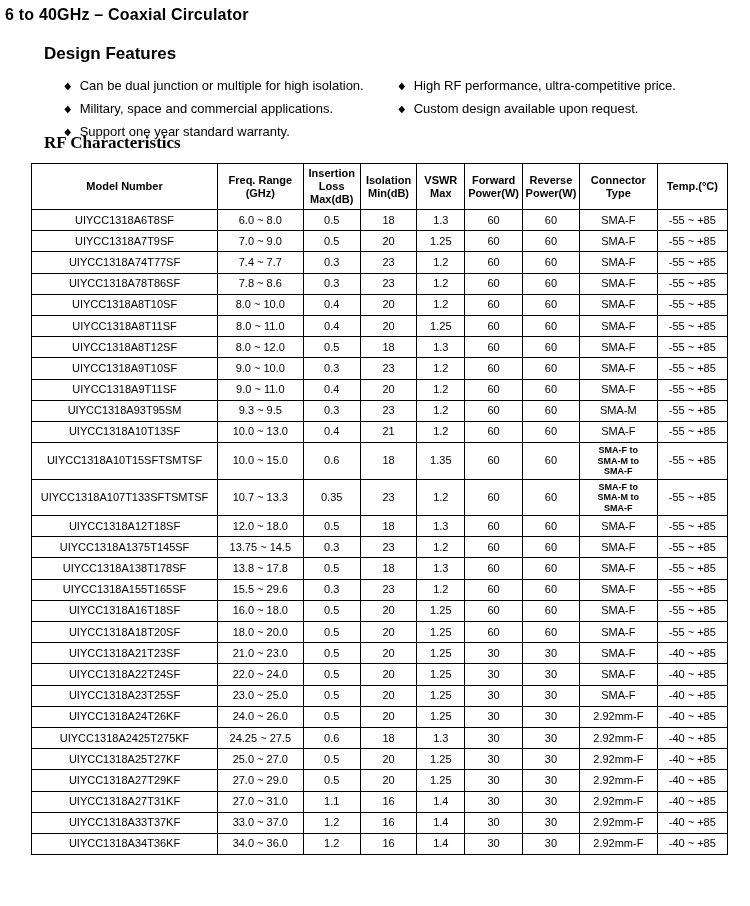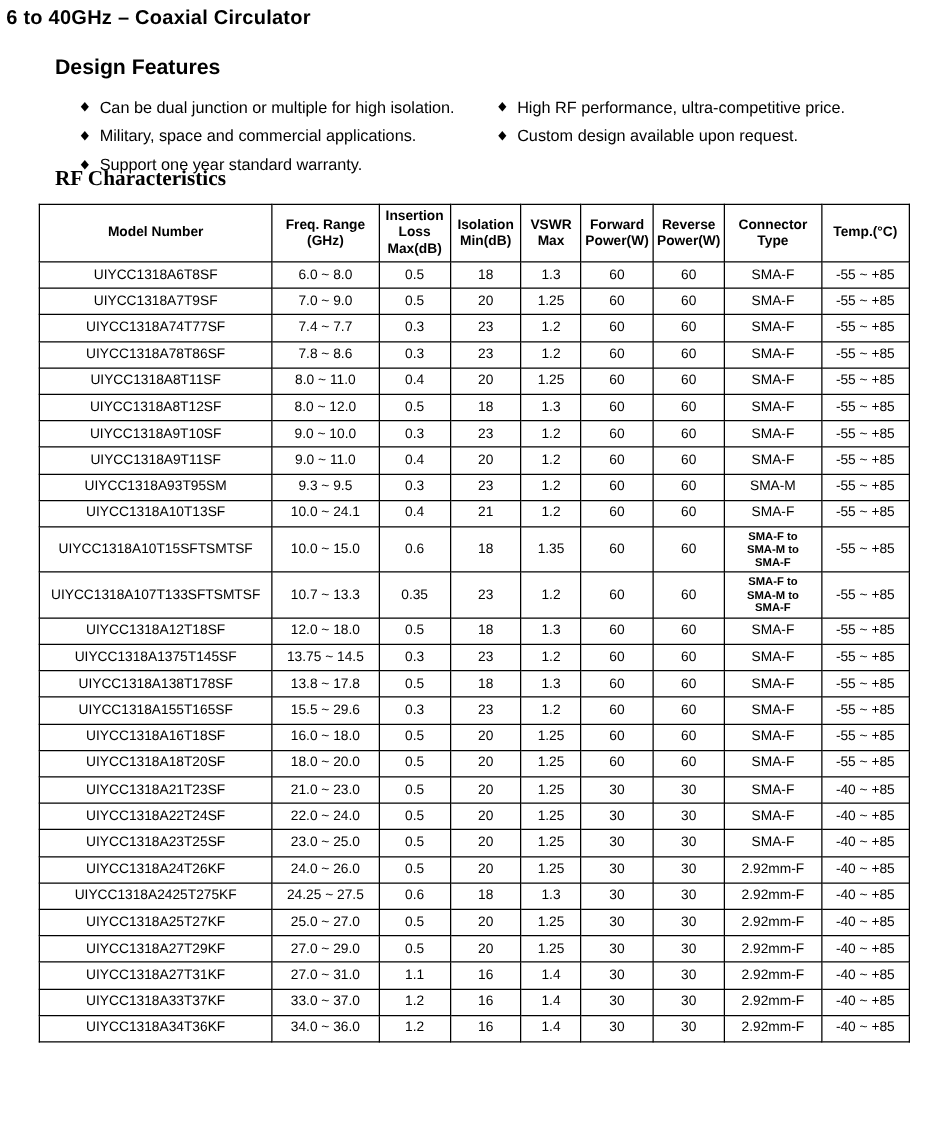--- a/index.html
+++ b/index.html
@@ -163,20 +163,31 @@
         <td>7.8 ~ 8.6</td>
         <td>0.3</td>
         <td>23</td>
         <td>1.2</td>
         <td>60</td>
         <td>60</td>
         <td>SMA-F</td>
         <td>-55 ~ +85</td>
       </tr>
       <tr>
+        <td>UIYCC1318A8T10SF</td>
+        <td>8.0 ~ 10.0</td>
+        <td>0.4</td>
+        <td>20</td>
+        <td>1.2</td>
+        <td>60</td>
+        <td>60</td>
+        <td>SMA-F</td>
+        <td>-55 ~ +85</td>
+      </tr>
+      <tr>
         <td>UIYCC1318A8T11SF</td>
         <td>8.0 ~ 11.0</td>
         <td>0.4</td>
         <td>20</td>
         <td>1.25</td>
         <td>60</td>
         <td>60</td>
         <td>SMA-F</td>
         <td>-55 ~ +85</td>
       </tr>
@@ -219,21 +230,21 @@
         <td>0.3</td>
         <td>23</td>
         <td>1.2</td>
         <td>60</td>
         <td>60</td>
         <td>SMA-M</td>
         <td>-55 ~ +85</td>
       </tr>
       <tr>
         <td>UIYCC1318A10T13SF</td>
-        <td>10.0 ~ 24.1</td>
+        <td>10.0 ~ 13.0</td>
         <td>0.4</td>
         <td>21</td>
         <td>1.2</td>
         <td>60</td>
         <td>60</td>
         <td>SMA-F</td>
         <td>-55 ~ +85</td>
       </tr>
       <tr>
         <td>UIYCC1318A10T15SFTSMTSF</td>

